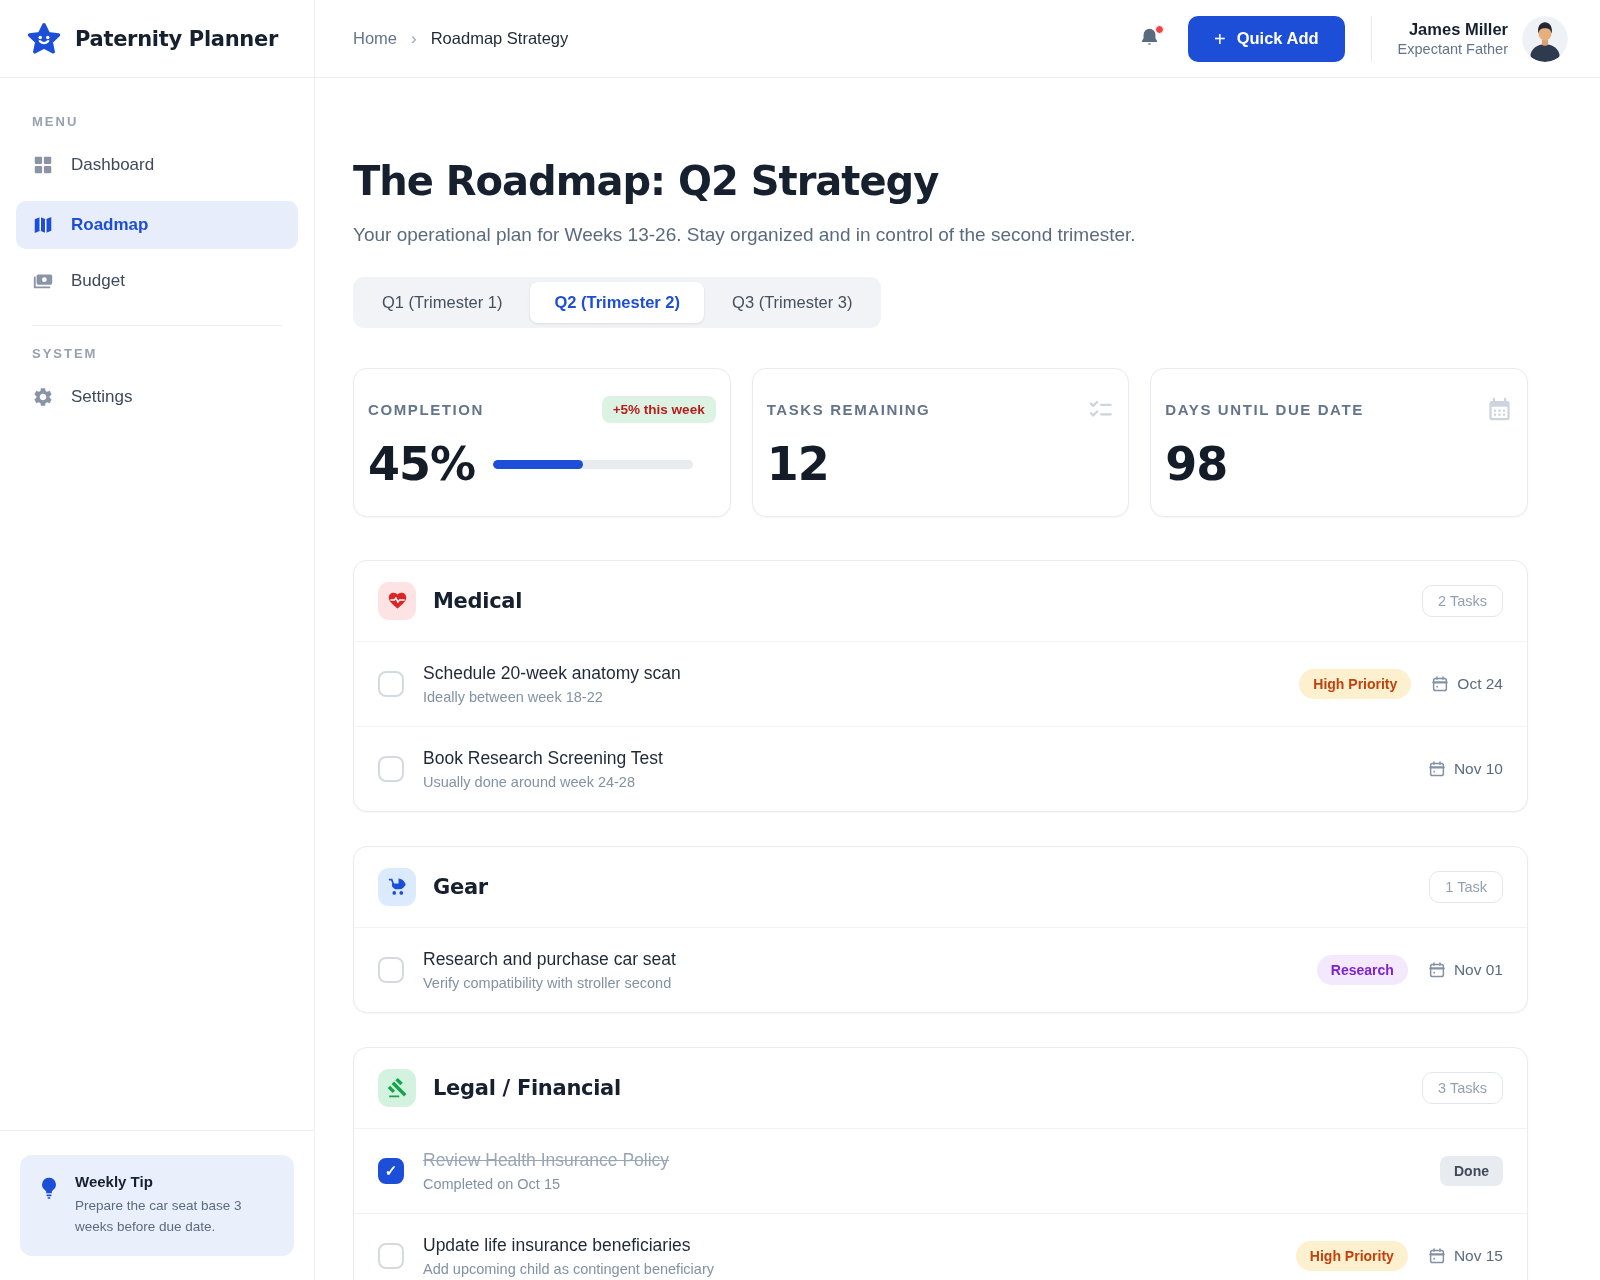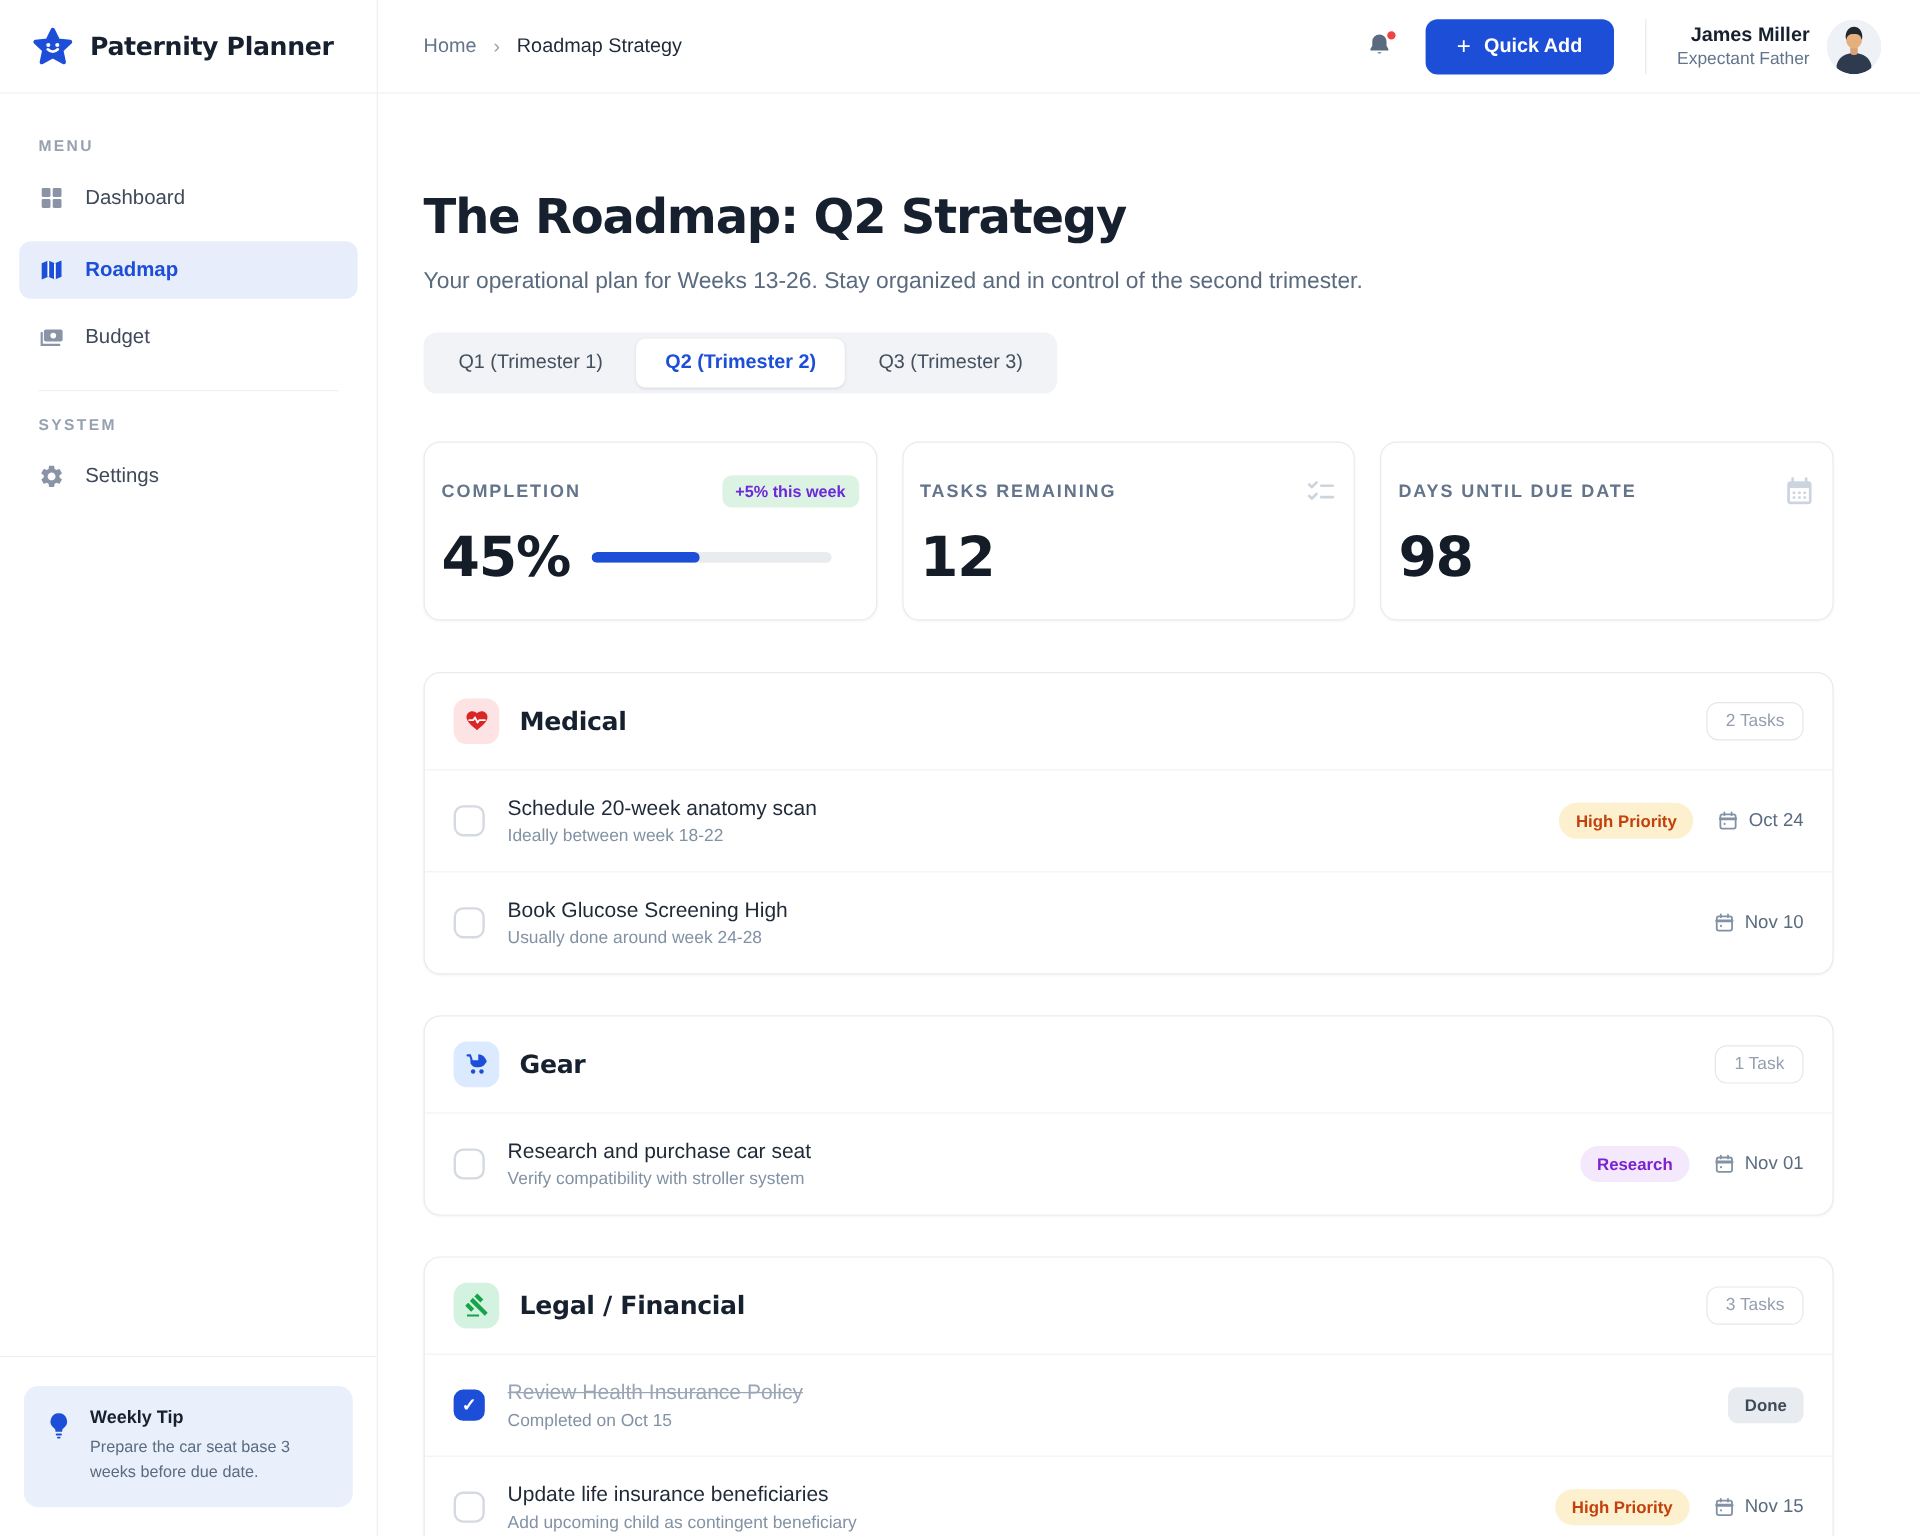--- a/index.html
+++ b/index.html
@@ -100,21 +100,21 @@
   }
 
   .stats { display:grid; grid-template-columns:repeat(3,1fr); gap:21px; margin-bottom:43px; }
   .stat-card {
     background:#fff; border:1px solid #e8ebef; border-radius:14px;
     padding:27px 14px; box-shadow:0 1px 2px rgba(16,24,40,.04);
   }
   .stat-head { display:flex; align-items:center; justify-content:space-between; }
   .stat-label { font-size:15px; font-weight:600; letter-spacing:1.6px; color:#64748b; }
   .stat-badge {
-    background:#dcf3e4; color:#6d28d9; font-size:13.5px; font-weight:700;
+    background:#dcf3e4; color:#b91c1c; font-size:13.5px; font-weight:700;
     padding:6px 11px; border-radius:8px; white-space:nowrap;
   }
   .stat-icn { width:27px; height:27px; color:#ccd4de; display:flex; }
   .stat-value-row { display:flex; align-items:center; gap:18px; margin-top:17px; }
   .stat-value {
     font-family:"DejaVu Sans",sans-serif;
     font-size:46px; font-weight:700; letter-spacing:-1px; color:#141c28; line-height:1.05;
   }
   .progress-track { flex:1; max-width:200px; height:9px; border-radius:5px; background:#e9ecef; overflow:hidden; }
   .progress-fill { height:100%; border-radius:5px; background:#1d4ed8; }
@@ -386,21 +386,21 @@
           </svg>
         </span>
         <span class="due-text">Oct 24</span>
       </span>
     </span>
   </div>
 
   <div class="task-row">
     <span class="checkbox"></span>
     <span class="task-texts">
-      <div class="task-title">Book Glucose Screening High</div>
+      <div class="task-title">Book Research Screening Test</div>
       <div class="task-sub">Usually done around week 24-28</div>
     </span>
     <span class="task-right">
 
       <span class="due">
         <span class="icn">
           <svg viewBox="0 0 24 24" fill="none" stroke="currentColor" stroke-width="2" stroke-linecap="round">
             <path d="M8 2.8v3M16 2.8v3"></path>
             <rect x="3.5" y="4.8" width="17" height="16" rx="2.4"></rect>
             <path d="M3.5 9.8h17" stroke-width="3.2"></path>
@@ -428,21 +428,21 @@
               </span>
             </span>
       <span class="section-title">Gear</span>
       <span class="section-count">1 Task</span>
     </div>
     <div class="section-tasks">
   <div class="task-row">
     <span class="checkbox"></span>
     <span class="task-texts">
       <div class="task-title">Research and purchase car seat</div>
-      <div class="task-sub">Verify compatibility with stroller system</div>
+      <div class="task-sub">Verify compatibility with stroller second</div>
     </span>
     <span class="task-right">
       <span class="pill research">Research</span>
       <span class="due">
         <span class="icn">
           <svg viewBox="0 0 24 24" fill="none" stroke="currentColor" stroke-width="2" stroke-linecap="round">
             <path d="M8 2.8v3M16 2.8v3"></path>
             <rect x="3.5" y="4.8" width="17" height="16" rx="2.4"></rect>
             <path d="M3.5 9.8h17" stroke-width="3.2"></path>
             <circle cx="8.2" cy="15.5" r="1.2" fill="currentColor" stroke="none"></circle>

